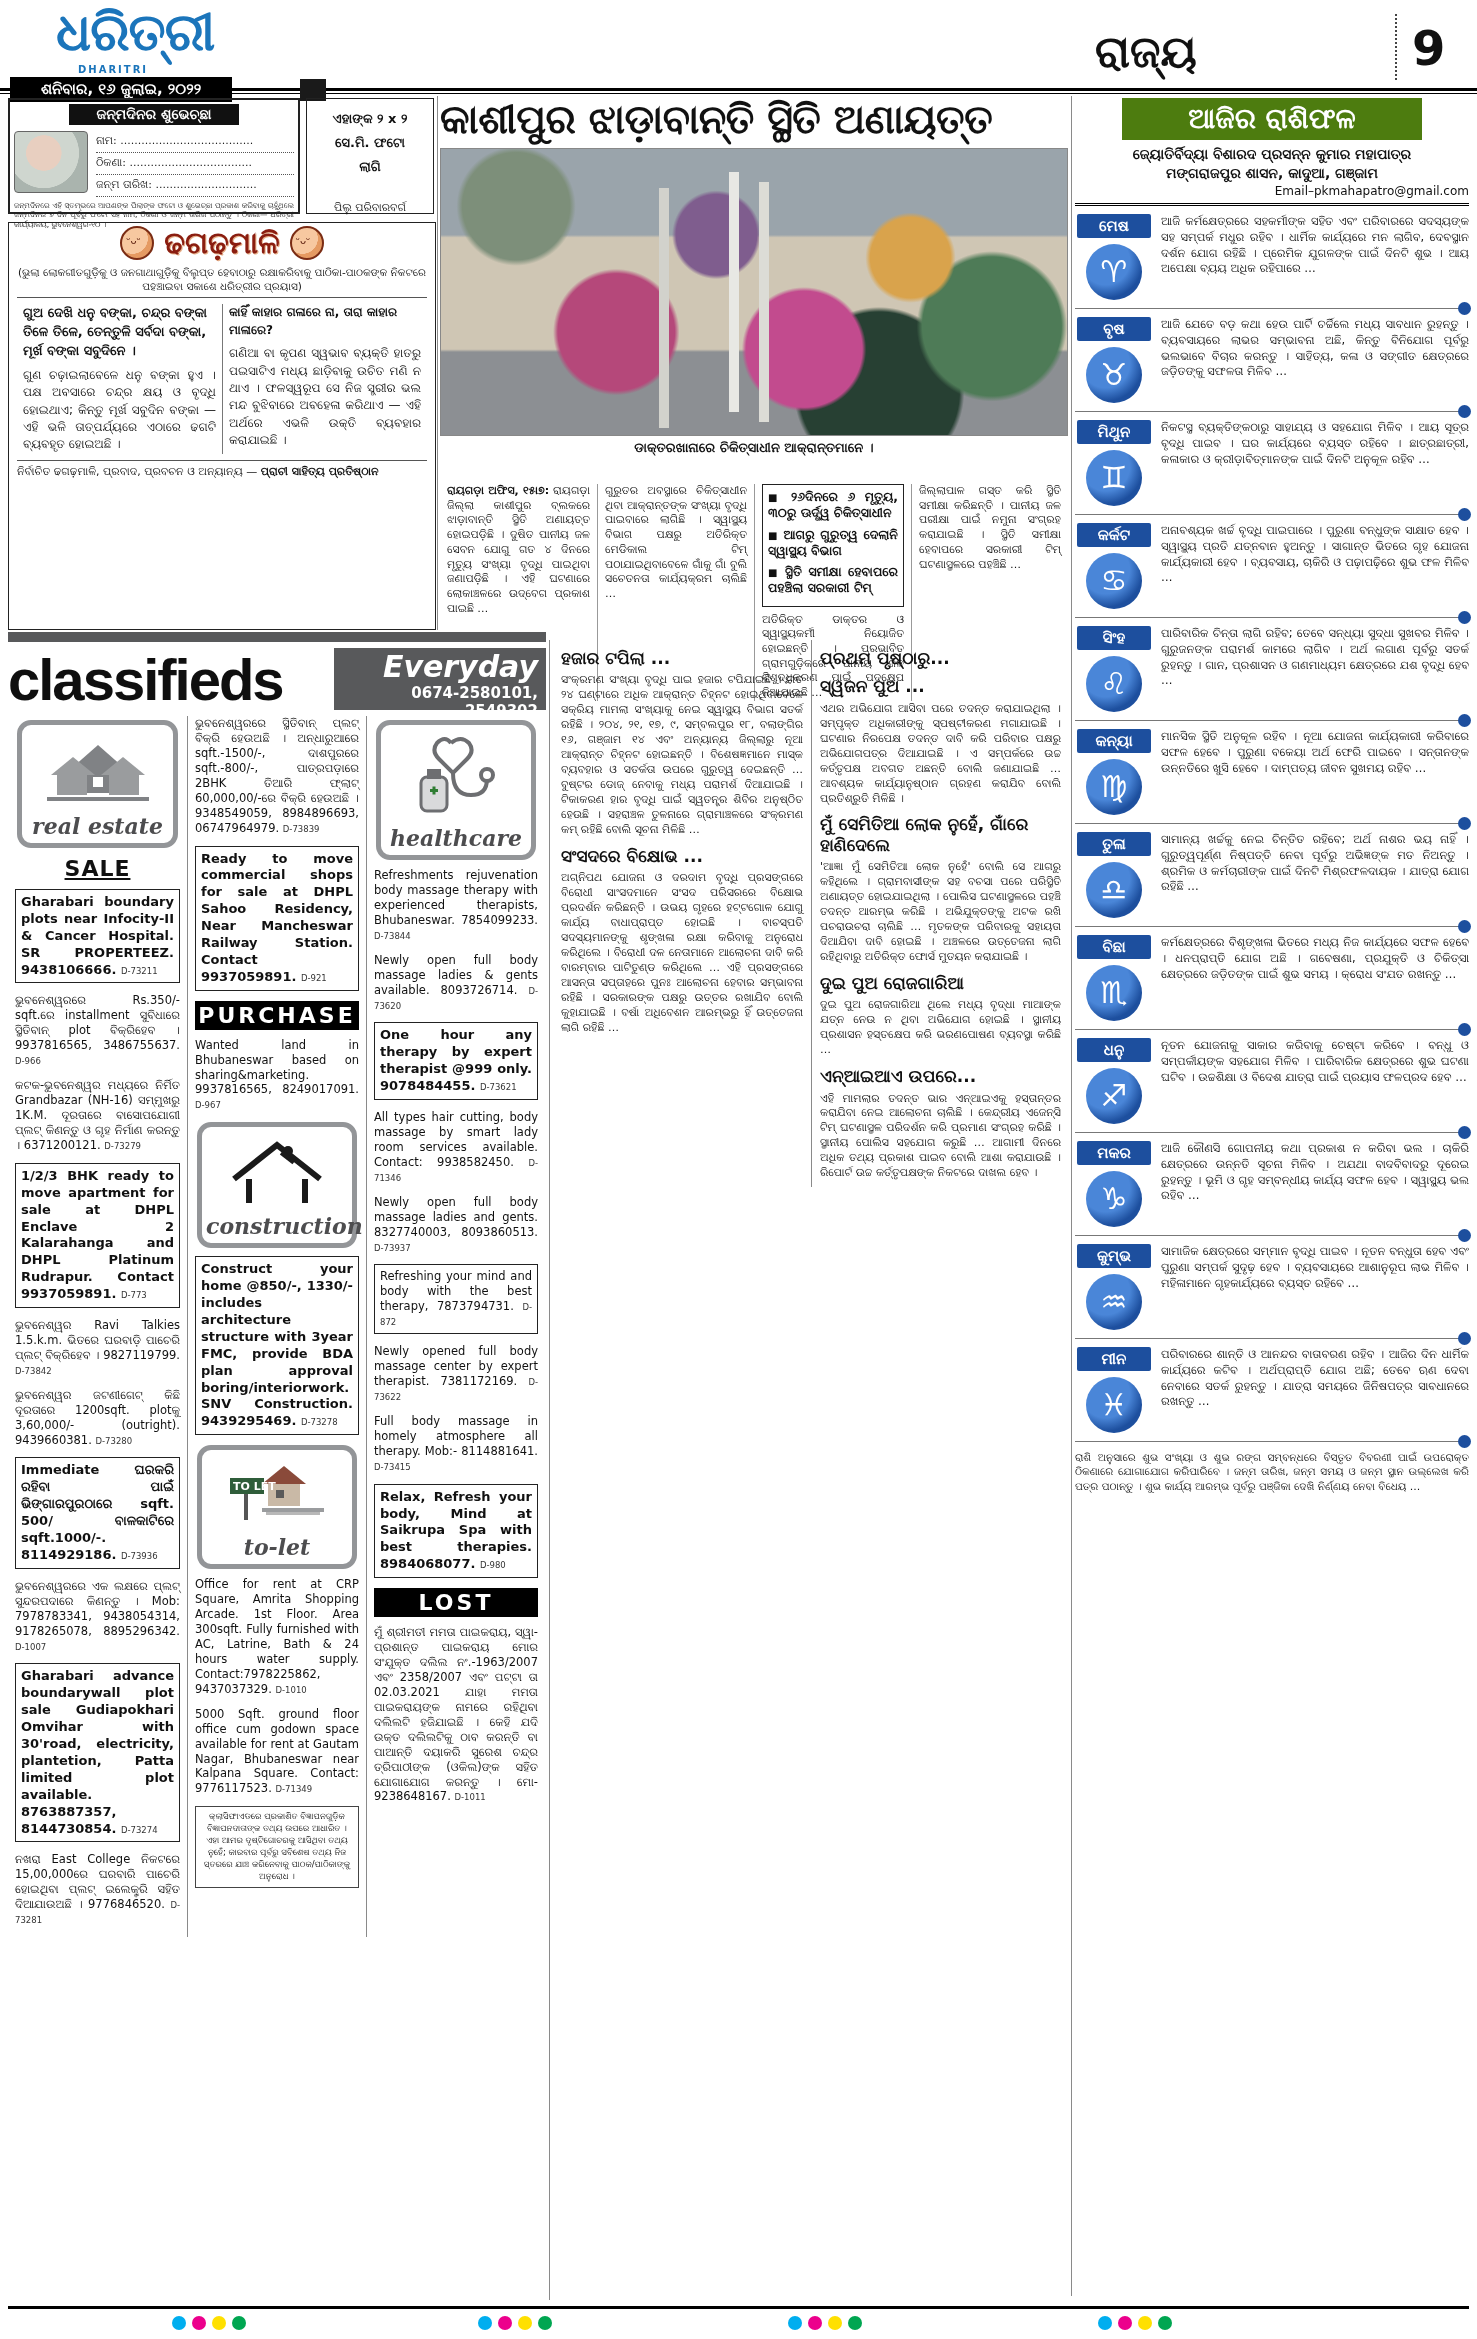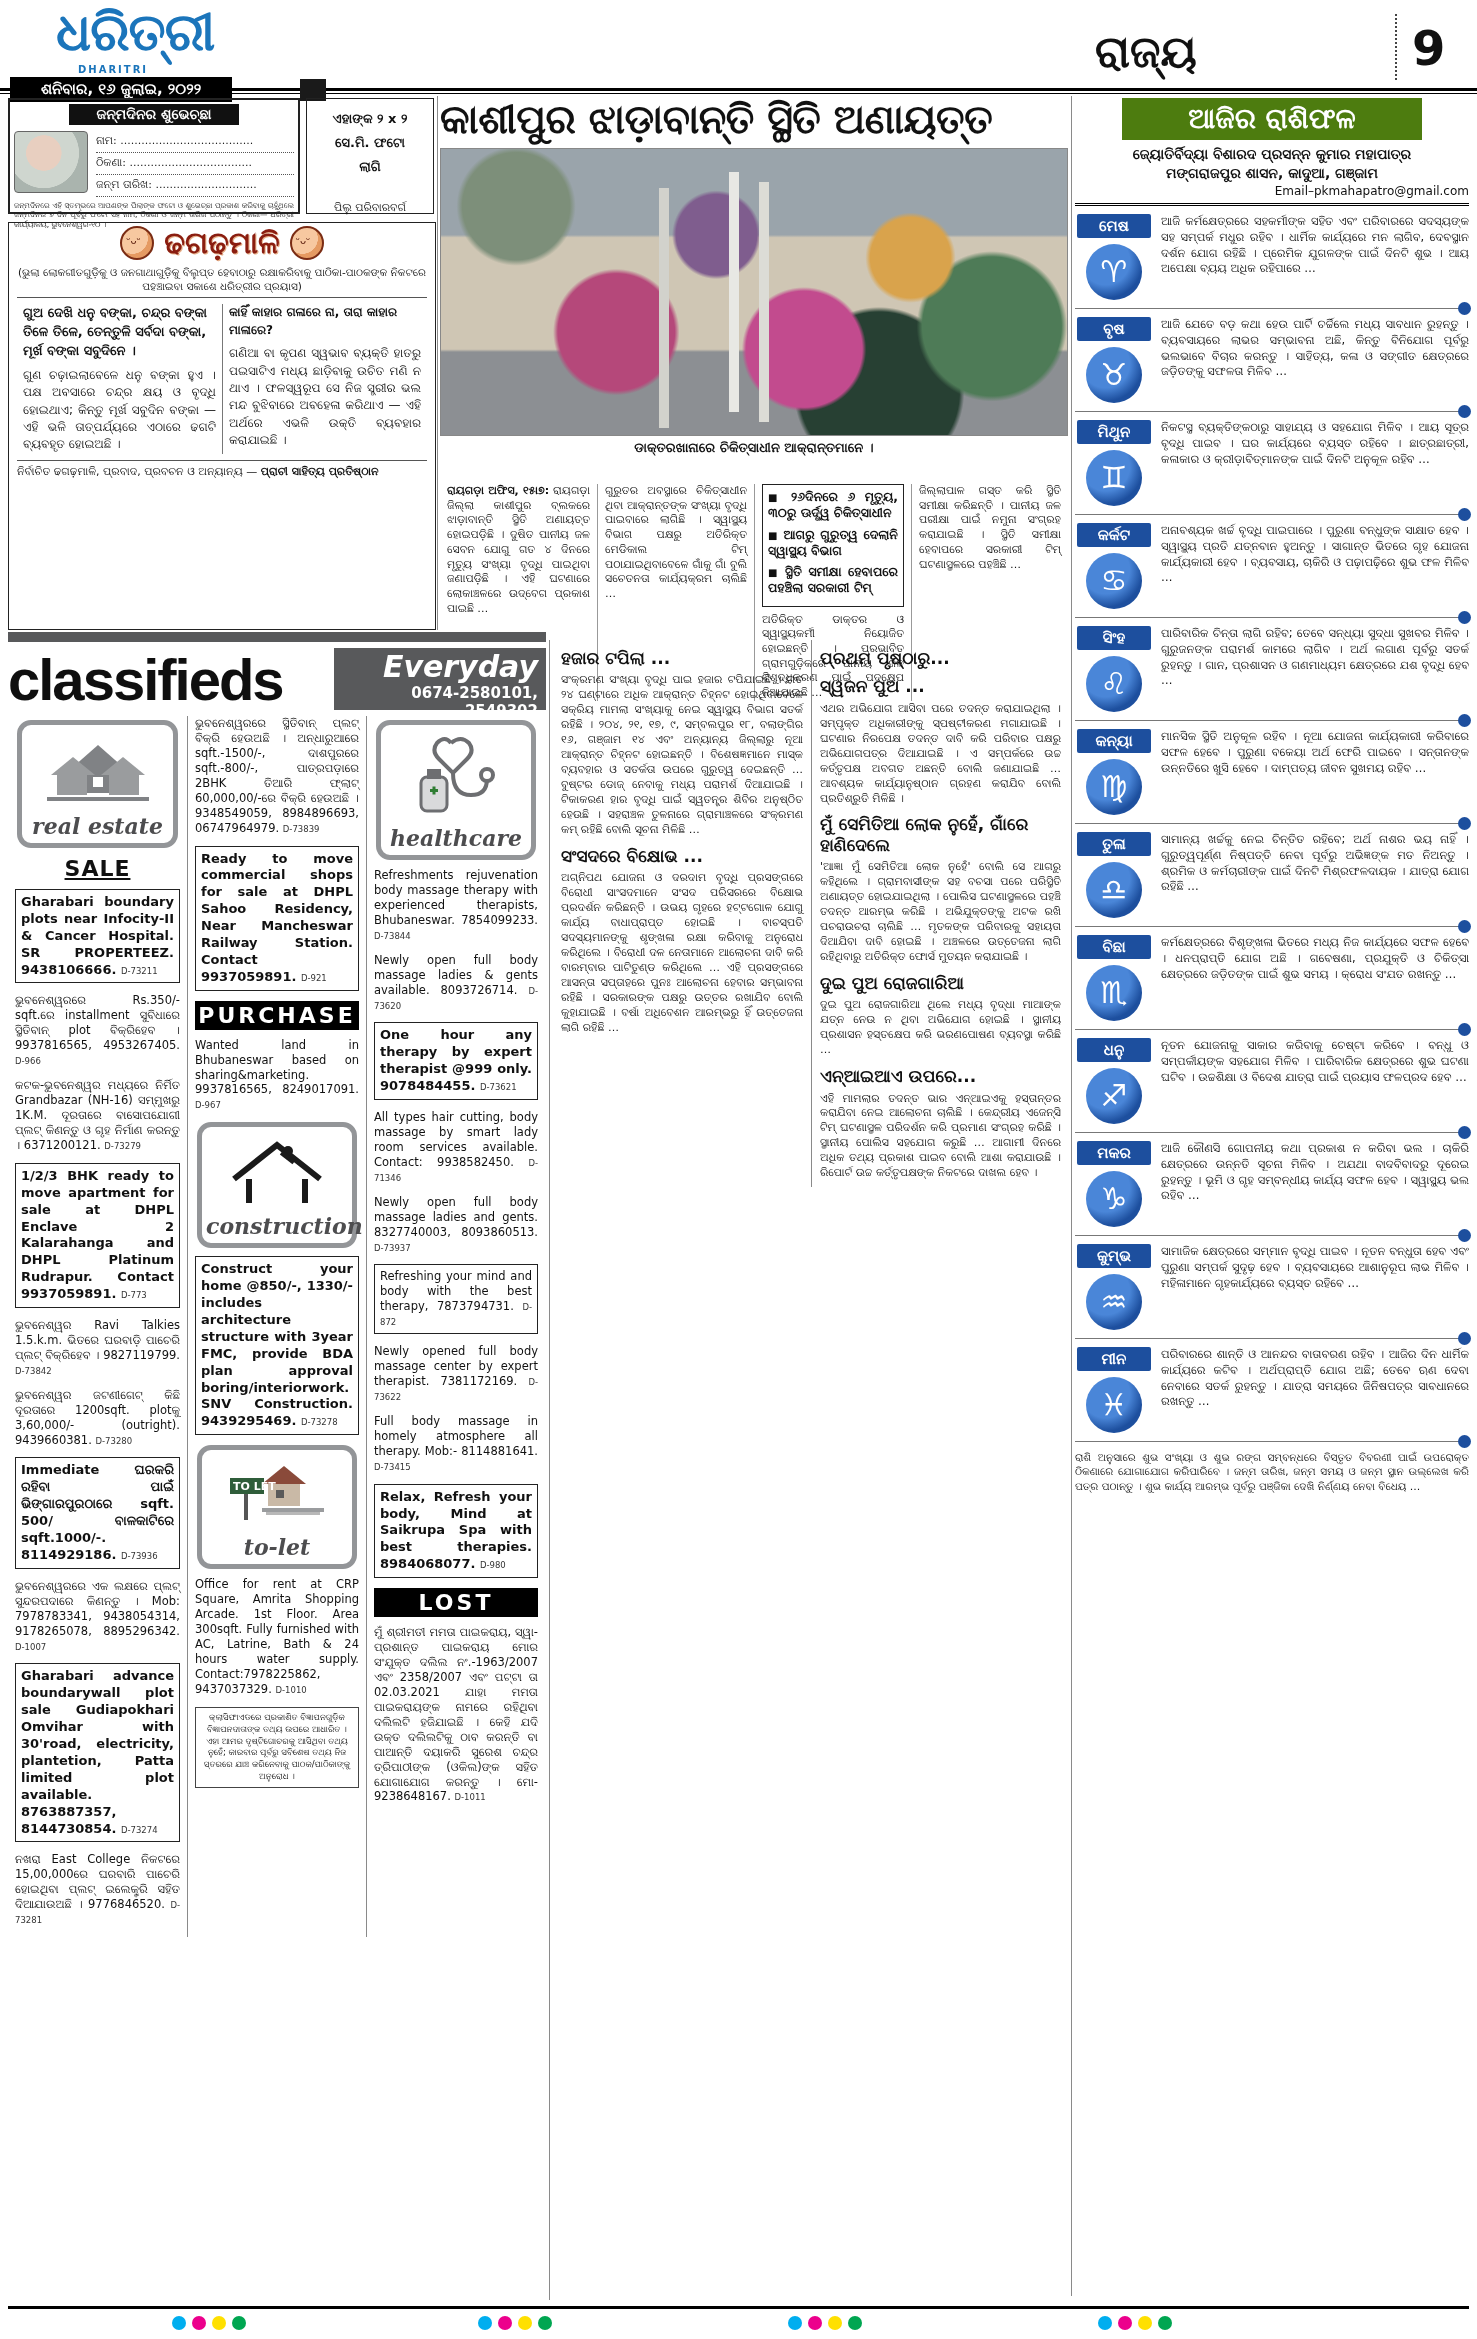--- a/index.html
+++ b/index.html
@@ -421,21 +421,21 @@
           <div class="lbl">real estate</div>
         </div>
         <div class="sec-head underline">SALE</div>
         <div>
 
         <div class="ad boxedbold">
             <span class="adtext">Gharabari boundary plots near Infocity-II &amp; Cancer Hospital. SR PROPERTEEZ. 9438106666.</span>
             <span class="dno">D-73211</span>
           </div>
             <div class="ad">
-            <span class="adtext">ଭୁବନେଶ୍ୱରରେ Rs.350/- sqft.ରେ installment ସୁବିଧାରେ ସ୍ଥିତିବାନ୍ plot ବିକ୍ରିହେବ । 9937816565, 4953267405.</span>
+            <span class="adtext">ଭୁବନେଶ୍ୱରରେ Rs.350/- sqft.ରେ installment ସୁବିଧାରେ ସ୍ଥିତିବାନ୍ plot ବିକ୍ରିହେବ । 9937816565, 3486755637.</span>
             <span class="dno">D-966</span>
           </div>
             <div class="ad">
             <span class="adtext">କଟକ-ଭୁବନେଶ୍ୱର ମଧ୍ୟରେ ନିର୍ମିତ Grandbazar (NH-16) ସମ୍ମୁଖରୁ 1K.M. ଦୂରତାରେ ବାସୋପଯୋଗୀ ପ୍ଲଟ୍ କିଣନ୍ତୁ ଓ ଗୃହ ନିର୍ମାଣ କରନ୍ତୁ । 6371200121.</span>
             <span class="dno">D-73279</span>
           </div>
             <div class="ad boxedbold">
             <span class="adtext">1/2/3 BHK ready to move apartment for sale at DHPL Enclave 2 Kalarahanga and DHPL Platinum Rudrapur. Contact 9937059891.</span>
             <span class="dno">D-773</span>
           </div>
@@ -515,20 +515,24 @@
               <rect x="44" y="54" width="54" height="3" fill="#b8b8b8"></rect>
           </svg>
           <div class="lbl">to-let</div>
         </div>
         <div>
 
         <div class="ad">
             <span class="adtext">Office for rent at CRP Square, Amrita Shopping Arcade. 1st Floor. Area 300sqft. Fully furnished with AC, Latrine, Bath &amp; 24 hours water supply. Contact:7978225862, 9437037329.</span>
             <span class="dno">D-1010</span>
           </div>
+            <div class="ad">
+            <span class="adtext">5000 Sqft. ground floor office cum godown space available for rent at Gautam Nagar, Bhubaneswar near Kalpana Square. Contact: 9776117523.</span>
+            <span class="dno">D-71349</span>
+          </div>
           </div>
         <div class="cl-note">କ୍ଲାସିଫାଏଡରେ ପ୍ରକାଶିତ ବିଜ୍ଞାପନଗୁଡ଼ିକ ବିଜ୍ଞାପନଦାତାଙ୍କ ତଥ୍ୟ ଉପରେ ଆଧାରିତ । ଏହା ଆମର ଦୃଷ୍ଟିଗୋଚରକୁ ଆସିଥିବା ତଥ୍ୟ ନୁହେଁ; କାରବାର ପୂର୍ବରୁ ସବିଶେଷ ତଥ୍ୟ ନିଜ ସ୍ତରରେ ଯାଞ୍ଚ କରିନେବାକୁ ପାଠକ/ପାଠିକାଙ୍କୁ ଅନୁରୋଧ ।</div>
       </div>
 
       <div class="cls-col">
         <div class="logobox">
           <svg width="110" height="86" viewBox="0 0 110 86">
             <path d="M50 10 q10 -8 18 0 q6 8 -2 16 l-14 14 l-14 -14 q-8 -8 -2 -16 q8 -8 14 0" fill="none" stroke="#6d6e71" stroke-width="4"></path>
             <path d="M52 40 q0 22 18 22 q16 0 16 -16" fill="none" stroke="#6d6e71" stroke-width="4"></path>
             <circle cx="86" cy="42" r="6" fill="none" stroke="#6d6e71" stroke-width="4"></circle>

